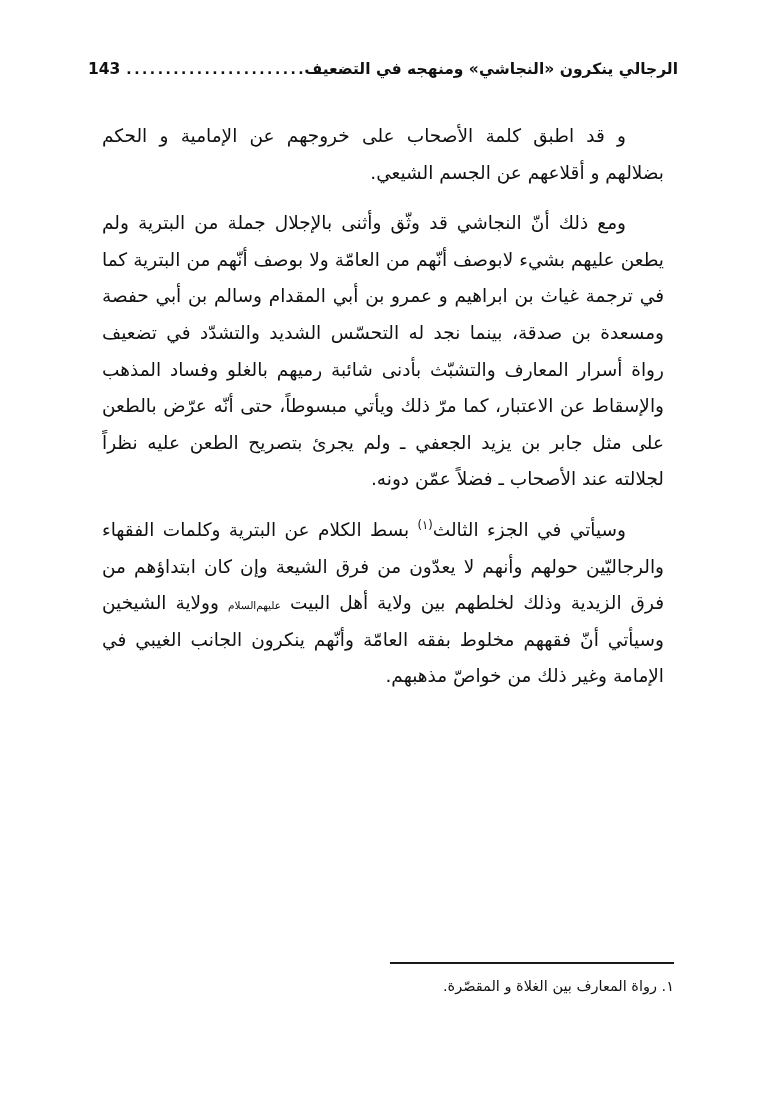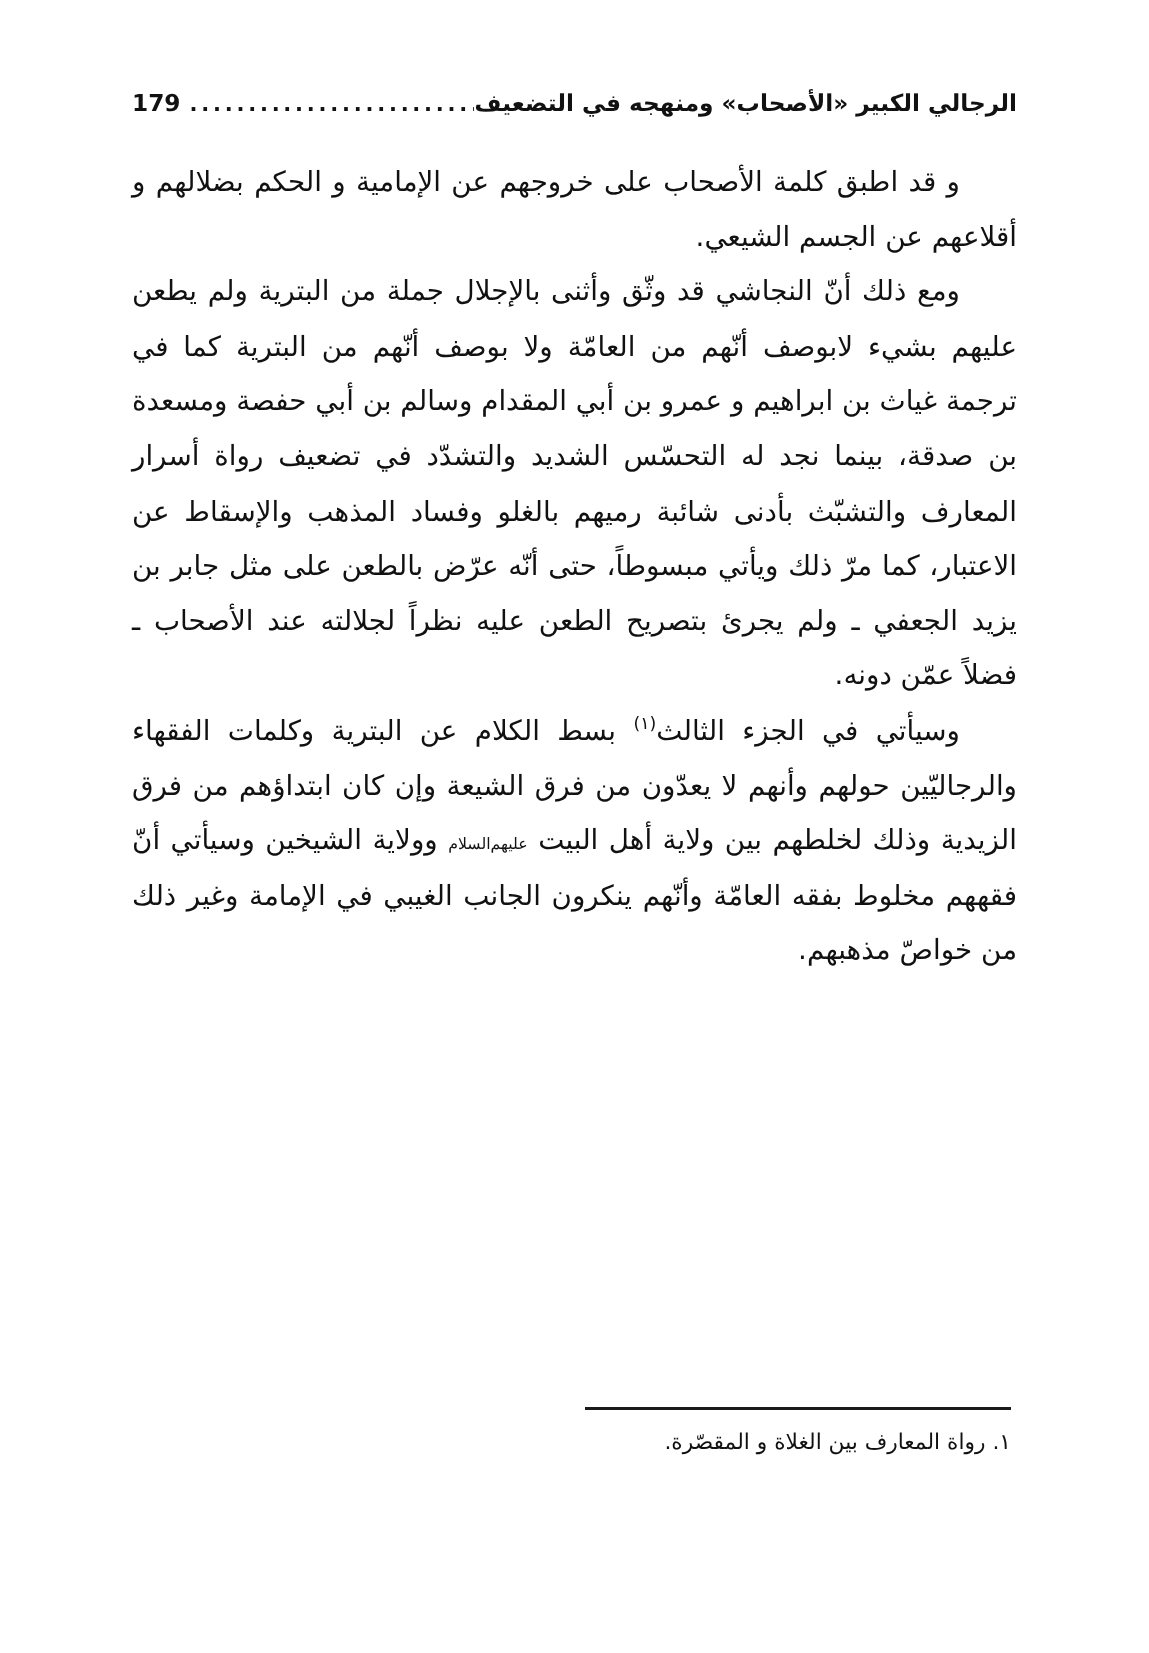--- a/index.html
+++ b/index.html
@@ -48,58 +48,58 @@
     position: absolute;
     top: 104px;
     right: 88px;
     width: 590px;
     font-size: 18.5px;
     line-height: 36.6px;
     text-align: justify;
   }
   .body-text p {
     text-indent: 38px;
-    margin: 0;
+    margin: 14px;
   }
   .fn-marker {
     font-size: 11.5px;
     vertical-align: super;
     line-height: 0;
   }
   .honorific {
     font-size: 10.5px;
     line-height: 0;
     font-family: Liberation Serif, serif;
   }
   .footnote-area {
     position: absolute;
-    top: 938px;
+    top: 962px;
     right: 92px;
     width: 586px;
   }
   .footnote-rule {
     width: 284px;
     height: 2px;
     background: #1a1a1a;
   }
   .footnote-text {
     margin-top: 14px;
     font-size: 14.5px;
     text-align: right;
   }
 </style>
 </head>
 <body>
 
 <div class="page">
 
   <div class="running-header">
-    <span class="title">الرجالي الكبير «الأصحاب» ومنهجه في التضعيف</span>
+    <span class="title">الرجالي ينكرون «النجاشي» ومنهجه في التضعيف</span>
     <span class="dots">................................................................</span>
-    <span class="pagenum">179</span>
+    <span class="pagenum">143</span>
   </div>
 
   <div class="body-text">
     <p>و قد اطبق كلمة الأصحاب على خروجهم عن الإمامية و الحكم بضلالهم و أقلاعهم عن الجسم الشيعي.</p>
     <p>ومع ذلك أنّ النجاشي قد وثّق وأثنى بالإجلال جملة من البترية ولم يطعن عليهم بشيء لابوصف أنّهم من العامّة ولا بوصف أنّهم من البترية كما في ترجمة غياث بن ابراهيم و عمرو بن أبي المقدام وسالم بن أبي حفصة ومسعدة بن صدقة، بينما نجد له التحسّس الشديد والتشدّد في تضعيف رواة أسرار المعارف والتشبّث بأدنى شائبة رميهم بالغلو وفساد المذهب والإسقاط عن الاعتبار، كما مرّ ذلك ويأتي مبسوطاً، حتى أنّه عرّض بالطعن على مثل جابر بن يزيد الجعفي ـ ولم يجرئ بتصريح الطعن عليه نظراً لجلالته عند الأصحاب ـ فضلاً عمّن دونه.</p>
     <p><span>وسيأتي في الجزء الثالث</span><sup class="fn-marker">(١)</sup><span> بسط الكلام عن البترية وكلمات الفقهاء والرجاليّين حولهم وأنهم لا يعدّون من فرق الشيعة وإن كان ابتداؤهم من فرق الزيدية وذلك لخلطهم بين ولاية أهل البيت </span><span class="honorific">عليهم‌السلام</span><span> وولاية الشيخين وسيأتي أنّ فقههم مخلوط بفقه العامّة وأنّهم ينكرون الجانب الغيبي في الإمامة وغير ذلك من خواصّ مذهبهم.</span></p>
   </div>
 
   <div class="footnote-area">
     <div class="footnote-rule"></div>

